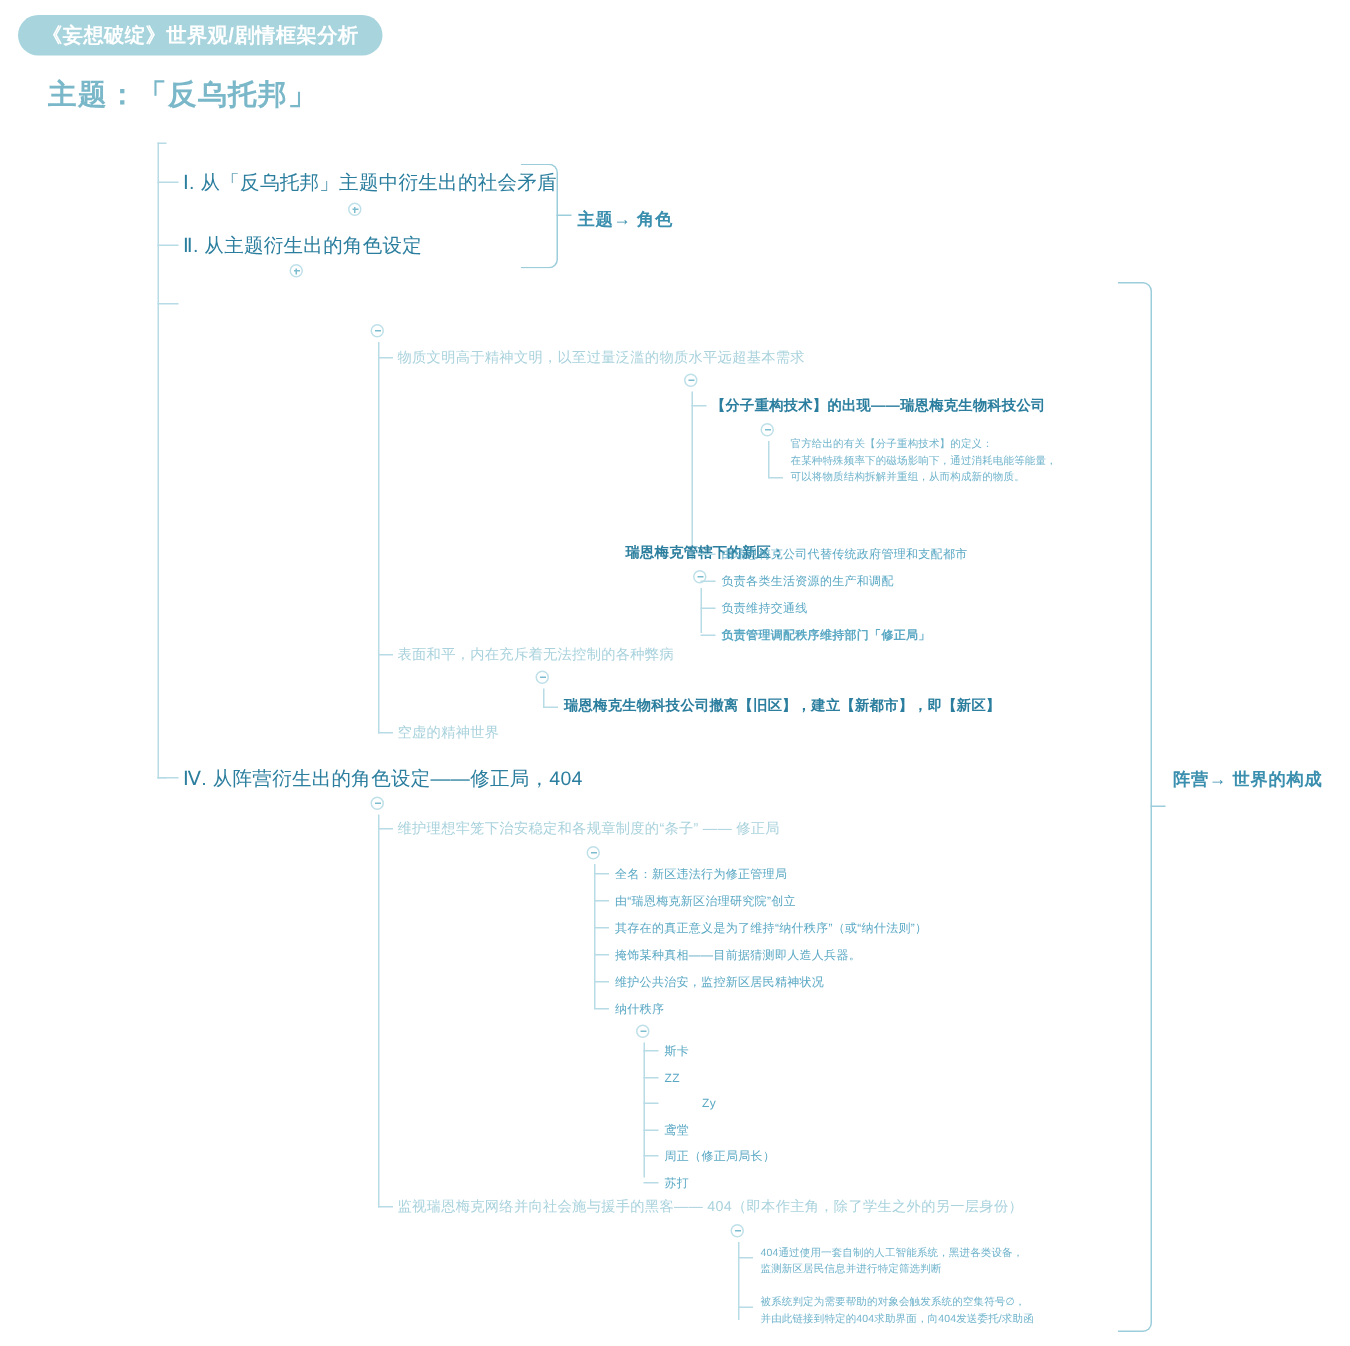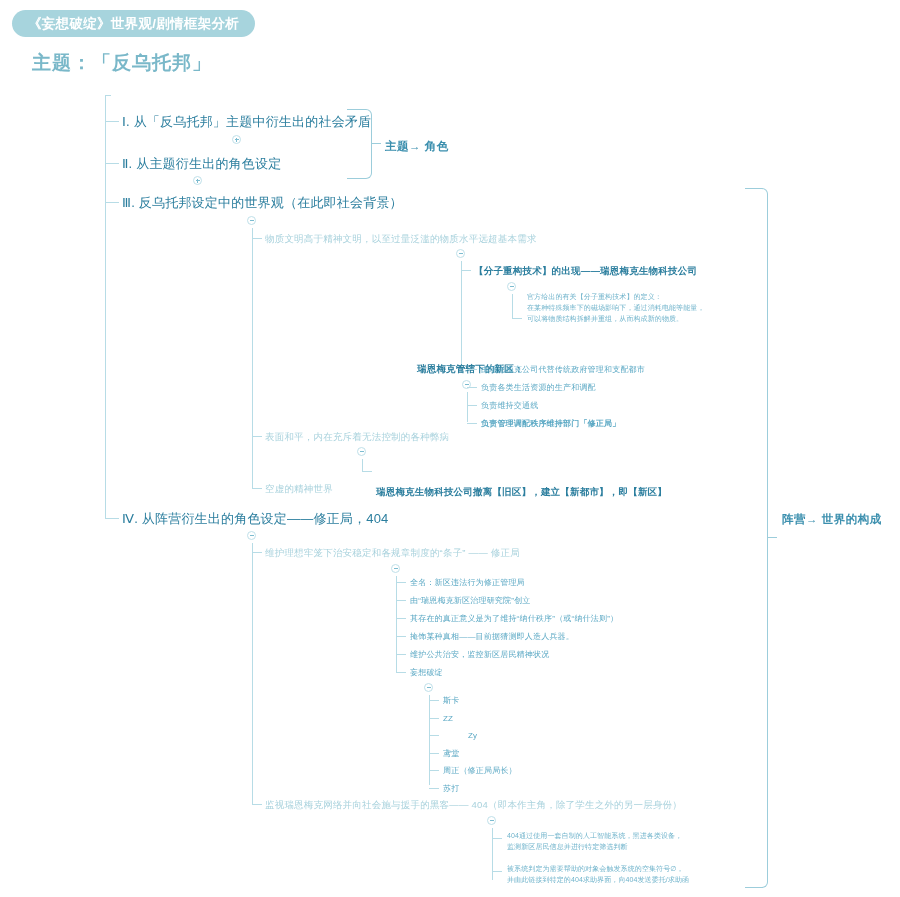--- a/index.html
+++ b/index.html
@@ -171,21 +171,20 @@
   <div class="node lvl1" style="left:122px; top:113px;">Ⅰ. 从「反乌托邦」主题中衍生出的社会矛盾</div>
   <div class="toggle plus" style="left:232px; top:135px;"></div>
 
   <div class="node lvl1" style="left:122px; top:155px;">Ⅱ. 从主题衍生出的角色设定</div>
   <div class="toggle plus" style="left:193px; top:176px;"></div>
 
   <div class="rbracket" style="left:347px; top:109px; width:24px; height:68px;"></div>
   <div class="hline dark" style="left:371px; top:143px; width:10px;"></div>
   <div class="side-label" style="left:385px; top:139px;">主题→ 角色</div>
 
-  <div class="node lvl1" style="left:122px; top:194px;">Ⅲ. 反乌托邦设定中的世界观（在此即社会背景）</div>
   <div class="toggle" style="left:247px; top:216px;"></div>
 
   <div class="vline" style="left:252px; top:228px; height:261px;"></div>
   <div class="hline" style="left:252px; top:238px; width:10px;"></div>
   <div class="hline" style="left:252px; top:436px; width:10px;"></div>
   <div class="hline" style="left:252px; top:488px; width:10px;"></div>
 
   <div class="node lvl2" style="left:265px; top:232px;">物质文明高于精神文明，以至过量泛滥的物质水平远超基本需求</div>
   <div class="toggle" style="left:456px; top:249px;"></div>
 
@@ -218,21 +217,21 @@
       <div class="hline" style="left: 467px; top: 405px; width: 10px;"></div>
       <div class="node lvl3" style="left: 481px; top: 400px;">负责维持交通线</div>
       <div class="hline" style="left: 467px; top: 423px; width: 10px;"></div>
       <div class="node lvl3" style="left: 481px; top: 418px; font-weight: bold;">负责管理调配秩序维持部门「修正局」</div>
     </div>
 
   <div class="node lvl2" style="left:265px; top:430px;">表面和平，内在充斥着无法控制的各种弊病</div>
   <div class="toggle" style="left:357px; top:447px;"></div>
   <div class="vline" style="left:362px; top:459px; height:13px;"></div>
   <div class="hline" style="left:362px; top:471px; width:10px;"></div>
-  <div class="node lvl2b" style="left:376px; top:464px;margin-top:21px;">瑞恩梅克生物科技公司撤离【旧区】，建立【新都市】，即【新区】</div>
+  <div class="node lvl2b" style="left:376px; top:464px;">瑞恩梅克生物科技公司撤离【旧区】，建立【新都市】，即【新区】</div>
 
   <div class="node lvl2" style="left:265px; top:482px;">空虚的精神世界</div>
 
   <div class="node lvl1" style="left:122px; top:510px;">Ⅳ. 从阵营衍生出的角色设定——修正局，404</div>
   <div class="toggle" style="left:247px; top:531px;"></div>
 
   <div class="vline" style="left:252px; top:543px; height:262px;"></div>
   <div class="hline" style="left:252px; top:552px; width:10px;"></div>
   <div class="hline" style="left:252px; top:804px; width:10px;"></div>
 
@@ -245,21 +244,21 @@
       <div class="node lvl3" style="left: 410px; top: 577px;">全名：新区违法行为修正管理局</div>
       <div class="hline" style="left: 396px; top: 600px; width: 10px;"></div>
       <div class="node lvl3" style="left: 410px; top: 595px;">由“瑞恩梅克新区治理研究院”创立</div>
       <div class="hline" style="left: 396px; top: 618px; width: 10px;"></div>
       <div class="node lvl3" style="left: 410px; top: 613px;">其存在的真正意义是为了维持“纳什秩序”（或“纳什法则”）</div>
       <div class="hline" style="left: 396px; top: 636px; width: 10px;"></div>
       <div class="node lvl3" style="left: 410px; top: 631px;">掩饰某种真相——目前据猜测即人造人兵器。</div>
       <div class="hline" style="left: 396px; top: 654px; width: 10px;"></div>
       <div class="node lvl3" style="left: 410px; top: 649px;">维护公共治安，监控新区居民精神状况</div>
       <div class="hline" style="left: 396px; top: 672px; width: 10px;"></div>
-      <div class="node lvl3" style="left: 410px; top: 667px;">妄想破绽</div>
+      <div class="node lvl3" style="left: 410px; top: 667px;">纳什秩序</div>
     </div>
 
   <div class="toggle" style="left:424px; top:683px;"></div>
   <div class="vline" style="left:429px; top:695px; height:90px;"></div>
   <div id="character-items">
       <div class="hline" style="left: 429px; top: 700px; width: 10px;"></div>
       <div class="node lvl3" style="left: 443px; top: 695px;">斯卡</div>
       <div class="hline" style="left: 429px; top: 717.5px; width: 10px;"></div>
       <div class="node lvl3" style="left: 443px; top: 712.5px;">ZZ</div>
       <div class="hline" style="left: 429px; top: 735px; width: 10px;"></div>

